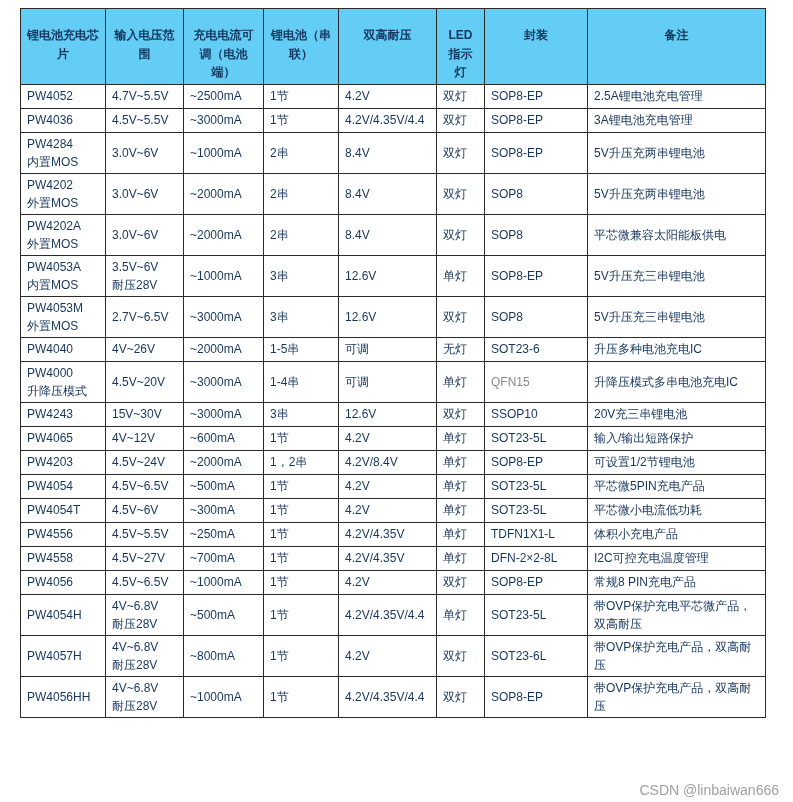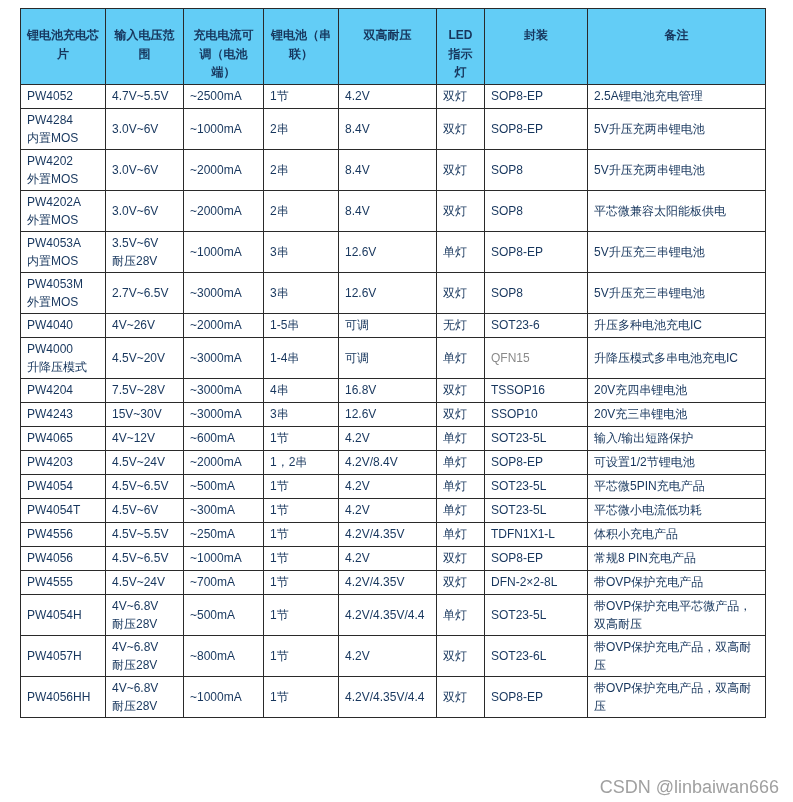--- a/index.html
+++ b/index.html
@@ -41,21 +41,21 @@
   td{
     vertical-align:middle;
     height:19px;
     line-height:1.5;
   }
   td.muted{color:var(--muted);margin-left:48px;}
   .watermark{
     position:absolute;
     right:14px;
     bottom:4px;
-    font-size:18px;
+    font-size:14px;
     color:var(--watermark);
     text-align:center;
   }
 </style>
 </head>
 <body>
 
 <div class="table-wrap">
   <table>
     <colgroup id="colgroup">
@@ -90,20 +90,34 @@
           </td>
           <td>~2500mA</td>
           <td>1节</td>
           <td>4.2V</td>
           <td>双灯</td>
           <td>SOP8-EP</td>
           <td>2.5A锂电池充电管理</td>
         </tr>
         <tr>
           <td>
+            <div>PW4036</div>
+          </td>
+          <td>
+            <div>4.5V~5.5V</div>
+          </td>
+          <td>~3000mA</td>
+          <td>1节</td>
+          <td>4.2V/4.35V/4.4</td>
+          <td>双灯</td>
+          <td>SOP8-EP</td>
+          <td>3A锂电池充电管理</td>
+        </tr>
+        <tr>
+          <td>
             <div>PW4284</div>
             <div>内置MOS</div>
           </td>
           <td>
             <div>3.0V~6V</div>
           </td>
           <td>~1000mA</td>
           <td>2串</td>
           <td>8.4V</td>
           <td>双灯</td>
@@ -195,34 +209,20 @@
           </td>
           <td>~3000mA</td>
           <td>1-4串</td>
           <td>可调</td>
           <td>单灯</td>
           <td class="muted">QFN15</td>
           <td>升降压模式多串电池充电IC</td>
         </tr>
         <tr>
           <td>
-            <div>PW4204</div>
-          </td>
-          <td>
-            <div>7.5V~28V</div>
-          </td>
-          <td>~3000mA</td>
-          <td>4串</td>
-          <td>16.8V</td>
-          <td>双灯</td>
-          <td>TSSOP16</td>
-          <td>20V充四串锂电池</td>
-        </tr>
-        <tr>
-          <td>
             <div>PW4243</div>
           </td>
           <td>
             <div>15V~30V</div>
           </td>
           <td>~3000mA</td>
           <td>3串</td>
           <td>12.6V</td>
           <td>双灯</td>
           <td>SSOP10</td>
@@ -293,45 +293,45 @@
           </td>
           <td>~250mA</td>
           <td>1节</td>
           <td>4.2V/4.35V</td>
           <td>单灯</td>
           <td>TDFN1X1-L</td>
           <td>体积小充电产品</td>
         </tr>
         <tr>
           <td>
+            <div>PW4558</div>
+          </td>
+          <td>
+            <div>4.5V~27V</div>
+          </td>
+          <td>~700mA</td>
+          <td>1节</td>
+          <td>4.2V/4.35V</td>
+          <td>单灯</td>
+          <td>DFN-2×2-8L</td>
+          <td>I2C可控充电温度管理</td>
+        </tr>
+        <tr>
+          <td>
             <div>PW4056</div>
           </td>
           <td>
             <div>4.5V~6.5V</div>
           </td>
           <td>~1000mA</td>
           <td>1节</td>
           <td>4.2V</td>
           <td>双灯</td>
           <td>SOP8-EP</td>
           <td>常规8 PIN充电产品</td>
-        </tr>
-        <tr>
-          <td>
-            <div>PW4555</div>
-          </td>
-          <td>
-            <div>4.5V~24V</div>
-          </td>
-          <td>~700mA</td>
-          <td>1节</td>
-          <td>4.2V/4.35V</td>
-          <td>双灯</td>
-          <td>DFN-2×2-8L</td>
-          <td>带OVP保护充电产品</td>
         </tr>
         <tr>
           <td>
             <div>PW4054H</div>
           </td>
           <td>
             <div>4V~6.8V</div>
             <div>耐压28V</div>
           </td>
           <td>~500mA</td>

